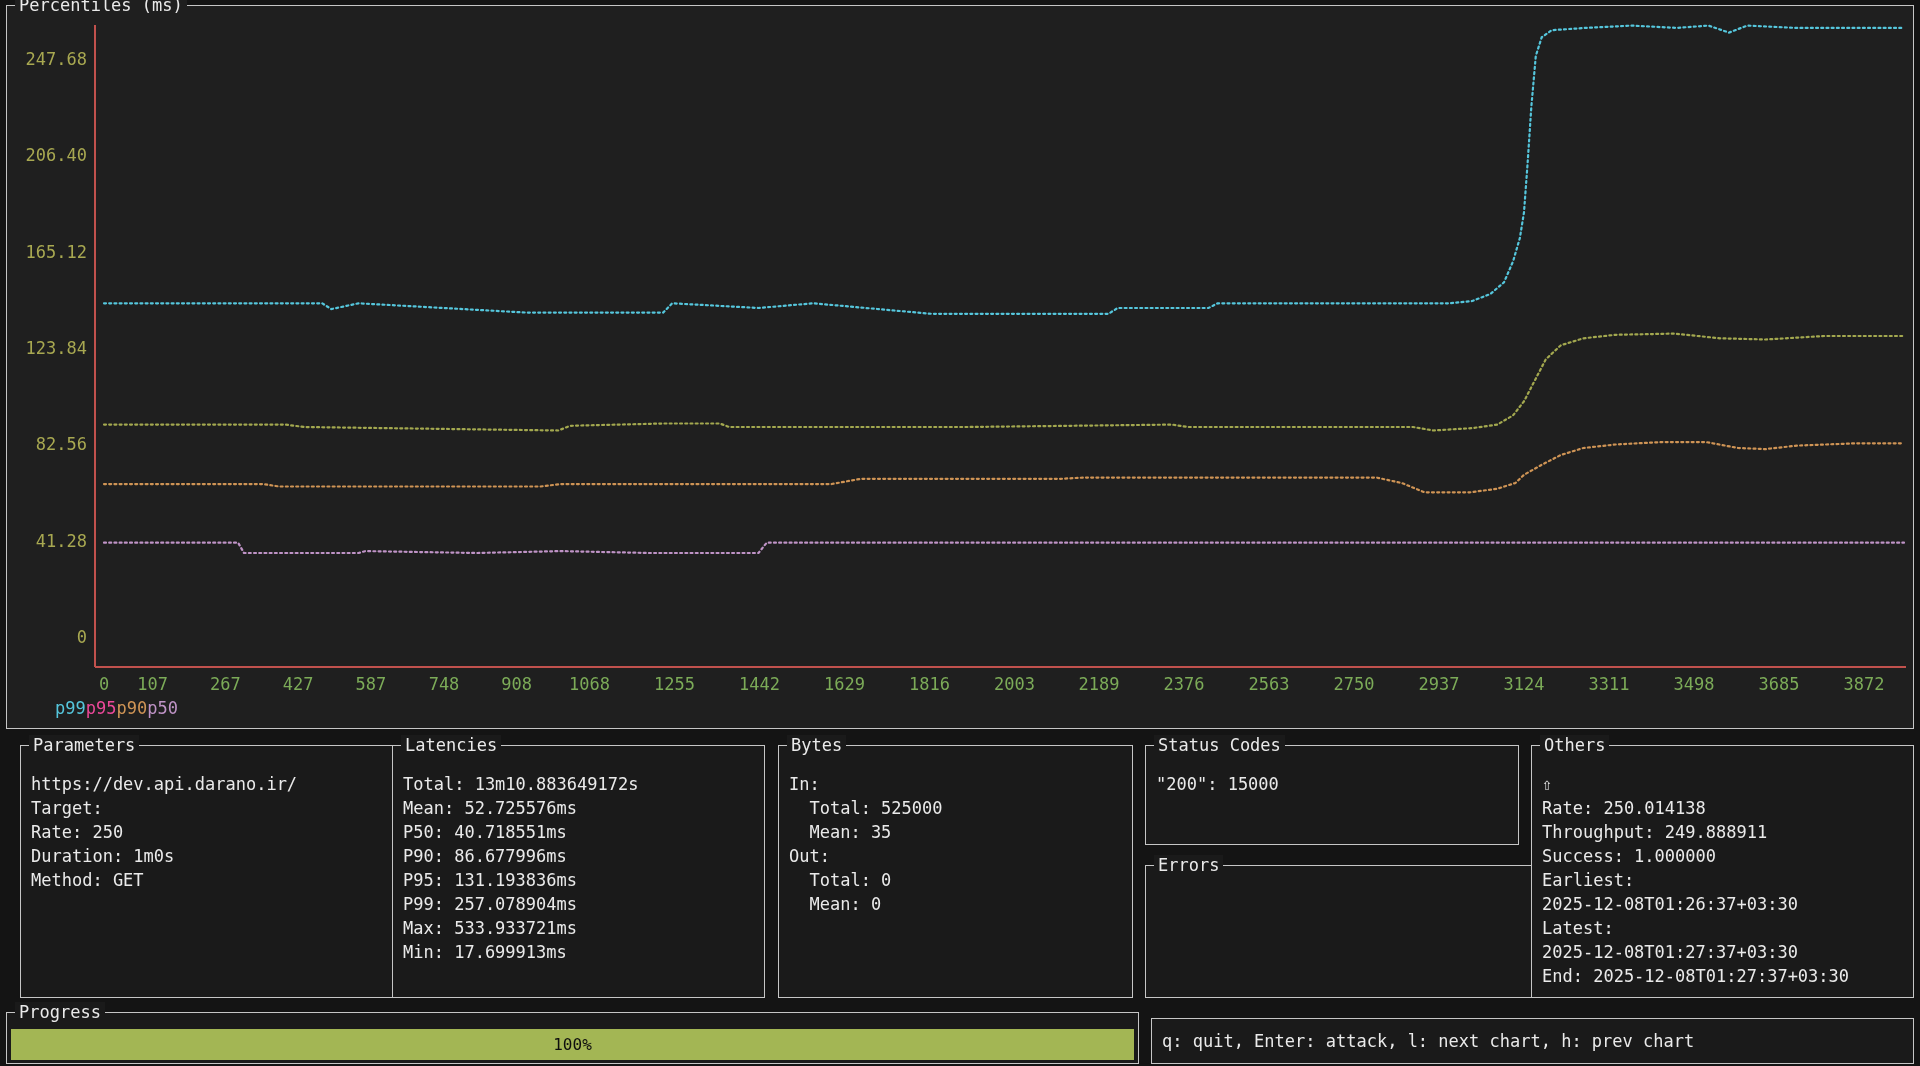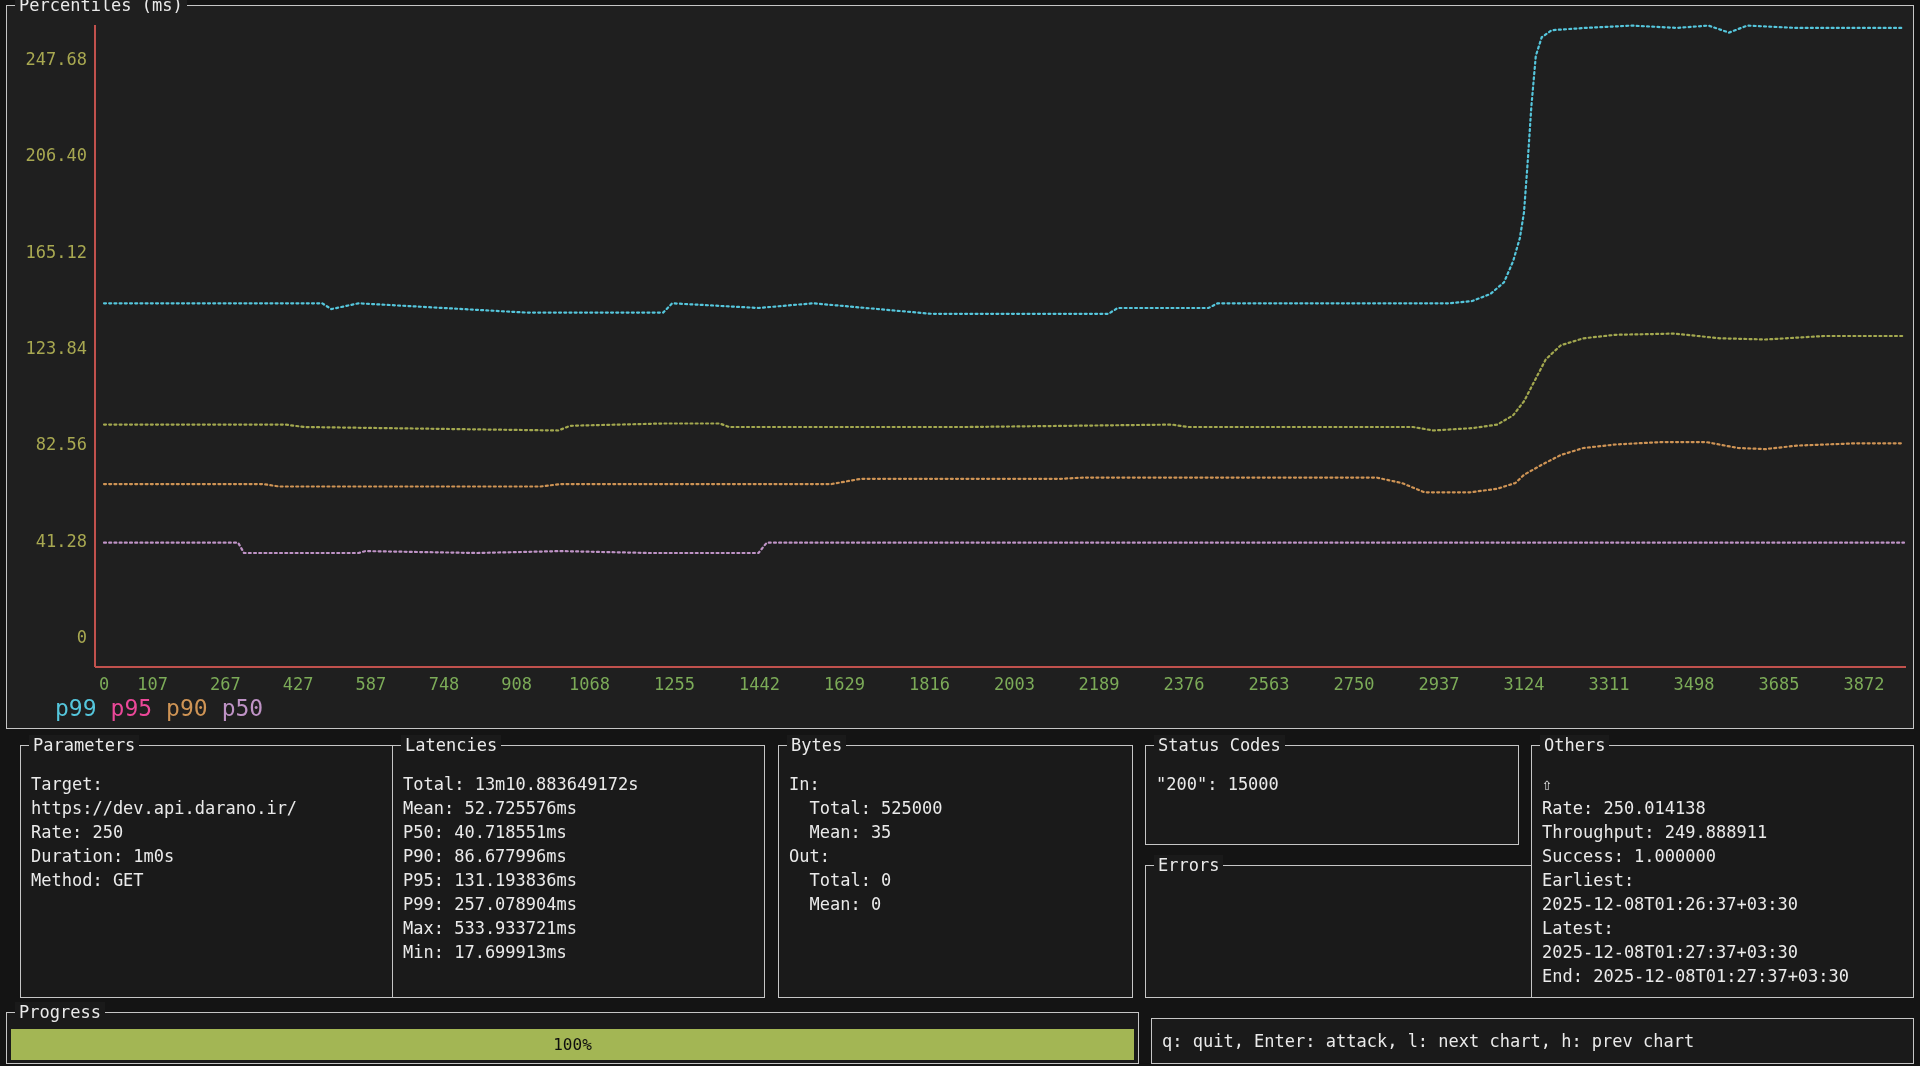--- a/index.html
+++ b/index.html
@@ -32,21 +32,21 @@
     font-size: 17px;
     line-height: 24px;
   }
   .tline { white-space: pre; }
 
   #percentiles-panel { left: 6px; top: 5px; width: 1908px; height: 724px; background: #1f1f1f; }
   #chart-svg { position: absolute; left: 0; top: 0; width: 1906px; height: 692px; }
   #chart-svg text { font-family: "DejaVu Sans Mono", "Liberation Mono", monospace; }
   #chart-legend {
     position: absolute; left: 48px; top: 691px;
-    display: flex; gap: 14px; font-size: 23px; line-height: 22px;
+    display: flex; font-size: 17px; line-height: 22px;
   }
 
   #parameters-panel   { left: 20px;    top: 745px;  width: 436px;  height: 253px; }
   #latencies-panel    { left: 392px;  top: 745px;  width: 373px;  height: 253px; }
   #bytes-panel        { left: 778px;  top: 745px;  width: 355px;  height: 253px; }
   #status-codes-panel { left: 1145px; top: 745px;  width: 374px;  height: 100px; }
   #errors-panel       { left: 1145px; top: 865px;  width: 450px;  height: 133px; padding-left: 36px; }
   #others-panel       { left: 1531px; top: 745px;  width: 383px;  height: 253px; }
 
   #progress-panel { left: 6px; top: 1012px; width: 1133px; height: 52px; }
@@ -113,22 +113,22 @@
         <span style="color: rgb(85, 198, 220);">p99</span>
         <span style="color: #ec4899;">p95</span>
         <span style="color: rgb(207, 148, 85); text-align: right;">p90</span>
         <span style="color: rgb(191, 147, 198);">p50</span>
       </div>
   </div>
 
   <div class="panel" id="parameters-panel">
     <span class="panel-title">Parameters</span>
     <div class="tlines">
+        <div class="tline">https://dev.api.darano.ir/</div>
         <div class="tline">Target:</div>
-        <div class="tline">https://dev.api.darano.ir/</div>
         <div class="tline">Rate: 250</div>
         <div class="tline">Duration: 1m0s</div>
         <div class="tline">Method: GET</div>
       </div>
   </div>
 
   <div class="panel" id="latencies-panel">
     <span class="panel-title">Latencies</span>
     <div class="tlines">
         <div class="tline">Total: 13m10.883649172s</div>

